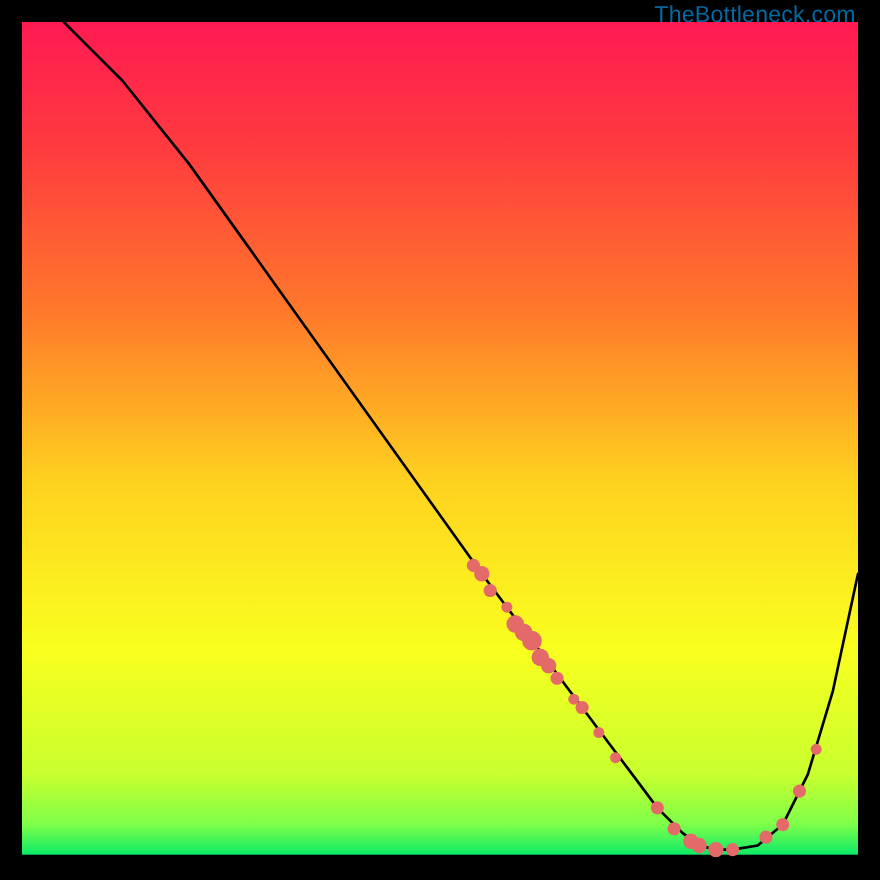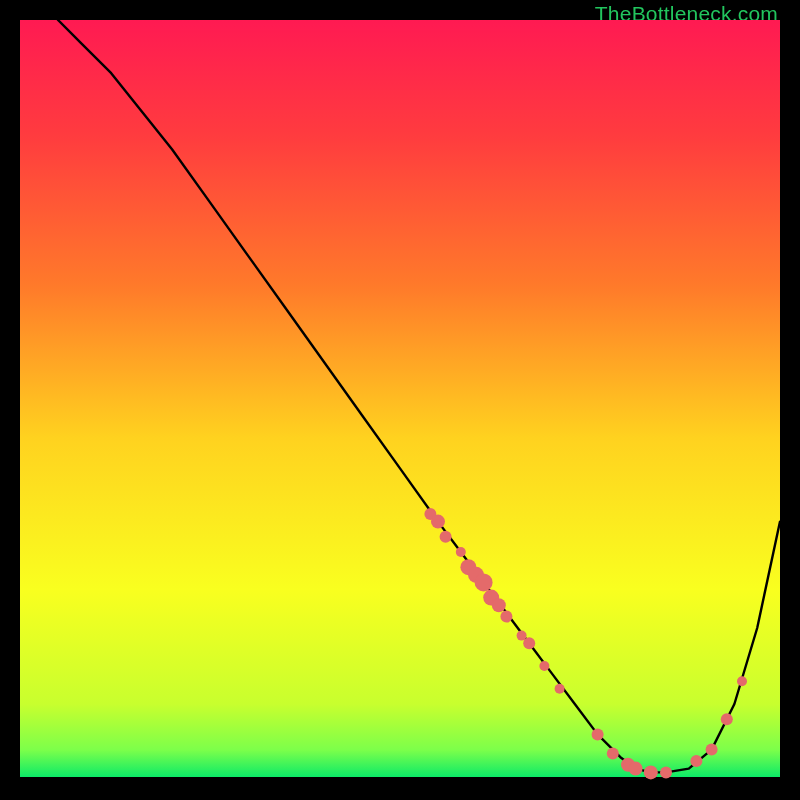--- a/index.html
+++ b/index.html
@@ -23,21 +23,21 @@
     position: absolute;
     left: 0;
     top: 0;
     width: 760px;
     height: 760px;
   }
   .watermark {
     position: absolute;
     top: 2px;
     right: 22px;
-    color: #22c55e;
+    color: #0369a1;
     font-size: 21px;
     letter-spacing: 0.2px;
     font-weight: 500;
   }
   svg { display: block; }
 </style>
 </head>
 <body>
 
 <div class="watermark">TheBottleneck.com</div>

